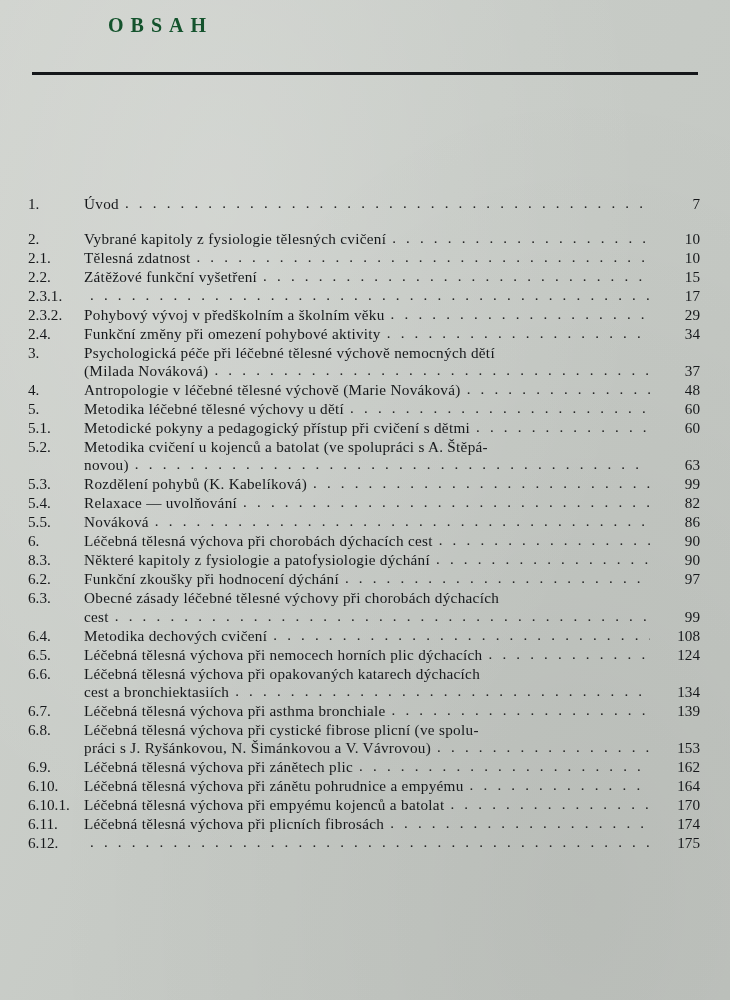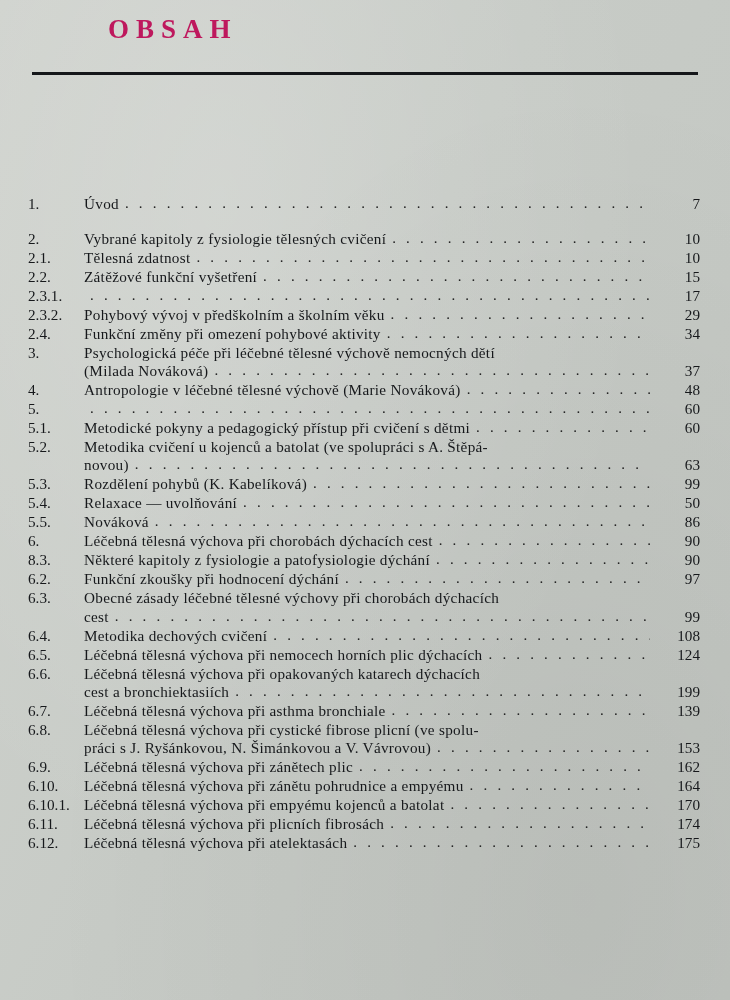--- a/index.html
+++ b/index.html
@@ -26,24 +26,24 @@
   }
   .page {
     position: absolute;
     inset: 0;
     padding: 0;
   }
   .title {
     position: absolute;
     top: 14px;
     left: 108px;
-    font-size: 27px;
+    font-size: 20px;
     letter-spacing: 7px;
     font-weight: bold;
-    color: #be185d;
+    color: #14532d;
     font-family: "Liberation Serif", serif;
   }
   .rule {
     position: absolute;
     top: 72px;
     left: 32px;
     width: 666px;
     height: 3px;
     background: #15171a;
   }
@@ -181,20 +181,21 @@
         <span class="num">4.</span>
         <span class="body">
           <span class="text">Antropologie v léčebné tělesné výchově (Marie Nováková)</span>
           <span class="leader">. . . . . . . . . . . . . . . . . . . . . . . . . . . . . . . . . . . . . . . . . . . . . . . . . . . . . . . . . . . . . . .</span>
           <span class="page-no">48</span>
         </span>
       </div>
       <div class="entry">
         <span class="num">5.</span>
         <span class="body">
+          <span class="text">Metodika léčebné tělesné výchovy u dětí</span>
           <span class="leader">. . . . . . . . . . . . . . . . . . . . . . . . . . . . . . . . . . . . . . . . . . . . . . . . . . . . . . . . . . . . . . .</span>
           <span class="page-no">60</span>
         </span>
       </div>
       <div class="entry">
         <span class="num">5.1.</span>
         <span class="body">
           <span class="text">Metodické pokyny a pedagogický přístup při cvičení s dětmi</span>
           <span class="leader">. . . . . . . . . . . . . . . . . . . . . . . . . . . . . . . . . . . . . . . . . . . . . . . . . . . . . . . . . . . . . . .</span>
           <span class="page-no">60</span>
@@ -221,21 +222,21 @@
           <span class="text">Rozdělení pohybů (K. Kabelíková)</span>
           <span class="leader">. . . . . . . . . . . . . . . . . . . . . . . . . . . . . . . . . . . . . . . . . . . . . . . . . . . . . . . . . . . . . . .</span>
           <span class="page-no">99</span>
         </span>
       </div>
       <div class="entry">
         <span class="num">5.4.</span>
         <span class="body">
           <span class="text">Relaxace — uvolňování</span>
           <span class="leader">. . . . . . . . . . . . . . . . . . . . . . . . . . . . . . . . . . . . . . . . . . . . . . . . . . . . . . . . . . . . . . .</span>
-          <span class="page-no">50</span>
+          <span class="page-no">82</span>
         </span>
       </div>
       <div class="entry">
         <span class="num">5.5.</span>
         <span class="body">
           <span class="text">Nováková</span>
           <span class="leader">. . . . . . . . . . . . . . . . . . . . . . . . . . . . . . . . . . . . . . . . . . . . . . . . . . . . . . . . . . . . . . .</span>
           <span class="page-no">86</span>
         </span>
       </div>
@@ -299,21 +300,21 @@
         <span class="body">
           <span class="text">Léčebná tělesná výchova při opakovaných katarech dýchacích</span>
           <span class="page-no"></span>
         </span>
       </div>
       <div class="entry">
         <span class="num"></span>
         <span class="body">
           <span class="text">cest a bronchiektasiích</span>
           <span class="leader">. . . . . . . . . . . . . . . . . . . . . . . . . . . . . . . . . . . . . . . . . . . . . . . . . . . . . . . . . . . . . . .</span>
-          <span class="page-no">199</span>
+          <span class="page-no">134</span>
         </span>
       </div>
       <div class="entry">
         <span class="num">6.7.</span>
         <span class="body">
           <span class="text">Léčebná tělesná výchova při asthma bronchiale</span>
           <span class="leader">. . . . . . . . . . . . . . . . . . . . . . . . . . . . . . . . . . . . . . . . . . . . . . . . . . . . . . . . . . . . . . .</span>
           <span class="page-no">139</span>
         </span>
       </div>
@@ -360,19 +361,18 @@
         <span class="num">6.11.</span>
         <span class="body">
           <span class="text">Léčebná tělesná výchova při plicních fibrosách</span>
           <span class="leader">. . . . . . . . . . . . . . . . . . . . . . . . . . . . . . . . . . . . . . . . . . . . . . . . . . . . . . . . . . . . . . .</span>
           <span class="page-no">174</span>
         </span>
       </div>
       <div class="entry">
         <span class="num">6.12.</span>
         <span class="body">
-          <span class="text">Léčebná tělesná výchova při atelektasách</span>
           <span class="leader">. . . . . . . . . . . . . . . . . . . . . . . . . . . . . . . . . . . . . . . . . . . . . . . . . . . . . . . . . . . . . . .</span>
           <span class="page-no">175</span>
         </span>
       </div>
     </div>
 </div>
 
 </body></html>

